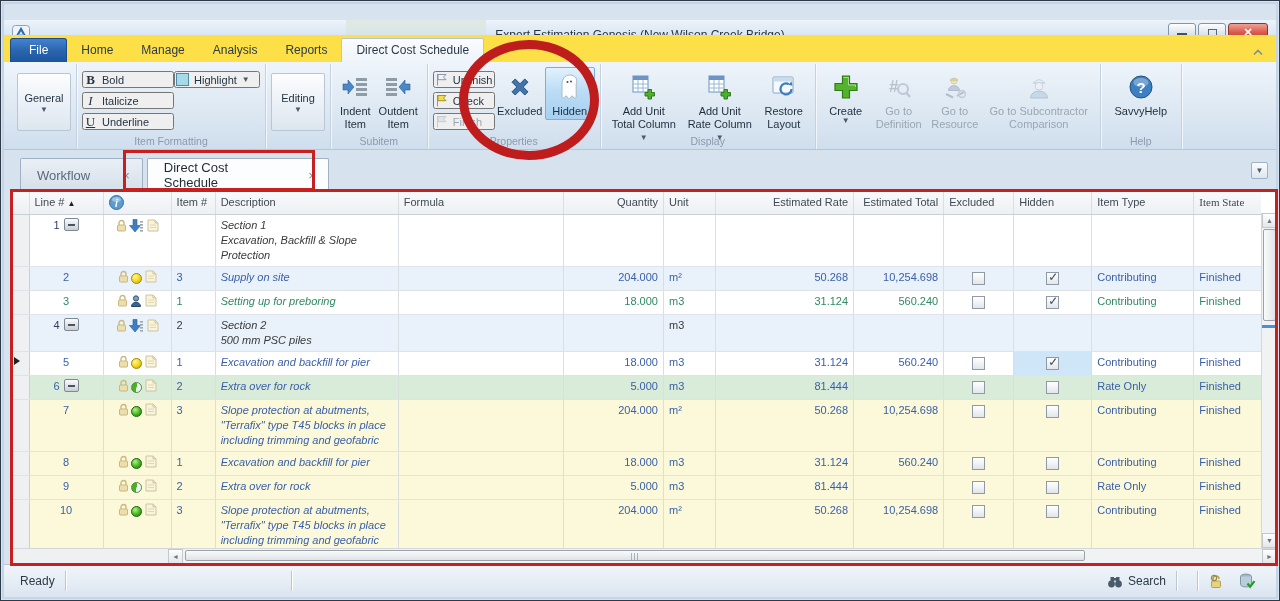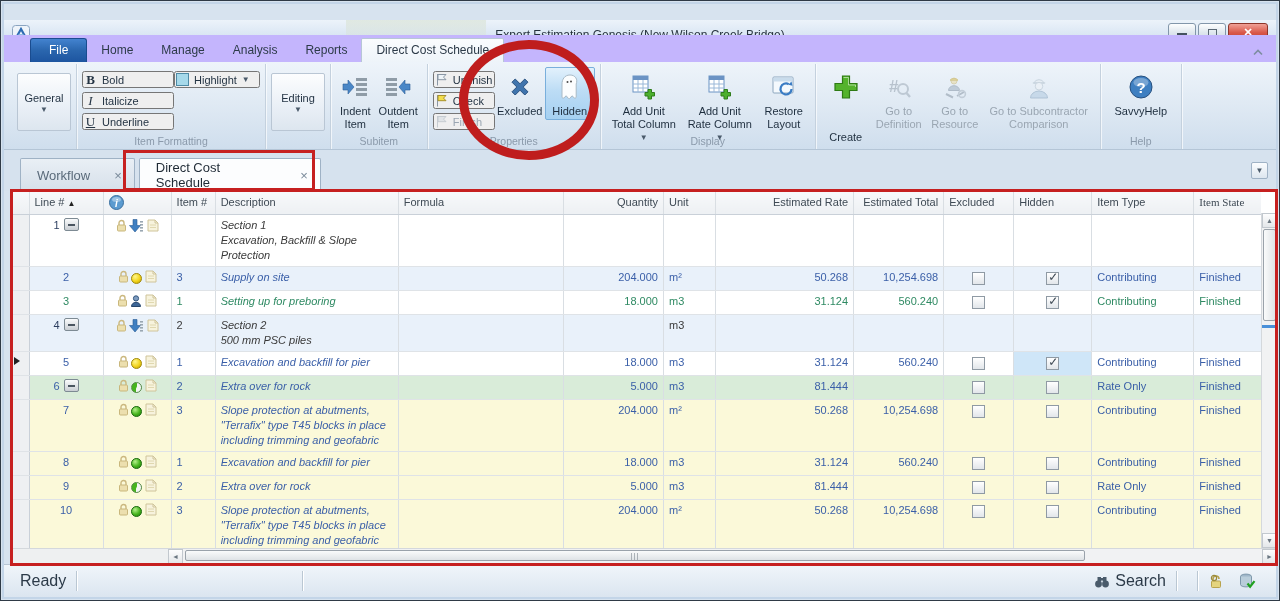--- a/index.html
+++ b/index.html
@@ -12,21 +12,21 @@
   #titlebar { top:16px; height:31px; background:linear-gradient(#ecf3fa,#d8e5f3 55%,#cbdcee); border-bottom:1px solid #c2d2e2; }
   #ctx-hl { position:absolute; left:342px; top:0; width:140px; height:31px; background:linear-gradient(rgba(214,224,206,.55),rgba(214,224,206,.1)); }
   #app-icon { position:absolute; left:8px; top:5px; }
   #title-text { position:absolute; left:0; right:0; top:8px; text-align:center; font-size:12px; color:#27333f; }
   .winbtns { position:absolute; right:8px; top:3px; display:flex; gap:2px; }
   .wbtn { width:28px; height:19px; border:1px solid #8296aa; border-radius:3px; background:linear-gradient(#fdfefe,#dfe7ee 50%,#cdd8e2); display:flex; align-items:center; justify-content:center; font-size:10px; color:#44525f; }
   .wbtn.close { width:40px; background:linear-gradient(#f0a196,#d9594a 50%,#c03a2b); border-color:#8d3529; color:#fff; font-weight:bold; font-size:11px; }
   .wbtn .maxbox { width:9px; height:7px; border:1.5px solid #5a6875; }
 
   
-  #rtabs { top:31px; height:27px; background:#c4b5fd; display:flex; align-items:flex-end; padding-left:26px; }
+  #rtabs { top:31px; height:27px; background:#fde047; display:flex; align-items:flex-end; padding-left:6px; }
   .rtab { padding:4px 14px 5px; font-size:12px; color:#2c3a48; }
   .rtab.file { background:linear-gradient(#4383cf,#2a66ae 50%,#1d55a0); color:#fff; border-radius:3px 3px 0 0; border:1px solid #1a4c8f; border-bottom:none; padding:4px 18px 5px; }
   .rtab.active { background:linear-gradient(#fafcfe,#eef4f9); border:1px solid #b7c6d6; border-bottom:none; border-radius:2px 2px 0 0; }
   #collapse-chev { position:absolute; right:12px; top:38px; }
 
   
   #ribbon { top:58px; height:88px; background:linear-gradient(#eef4fa,#dce7f2 60%,#cfdeed); border-bottom:1px solid #b4c5d6; display:flex; padding:2px 0 0 8px; }
   .rgroup { position:relative; padding:3px 5px 15px; border-right:1px solid #c4d1de; box-shadow:1px 0 0 rgba(255,255,255,.65); display:flex; align-items:flex-start; }
   .glabel { position:absolute; bottom:2px; left:0; right:0; text-align:center; font-size:10.5px; color:#8b9aab; }
   .bigbtn { display:flex; flex-direction:column; align-items:center; justify-content:flex-start; font-size:11px; line-height:12.5px; color:#1e2e3e; text-align:center; padding:3px 3px 1px; border:1px solid transparent; border-radius:2px; background:none; }
@@ -36,21 +36,21 @@
   .dropbox { width:54px; height:58px; margin-top:6px; border:1px solid #b9c6d4; border-radius:2px; background:linear-gradient(#fcfdfe,#e9eff6 60%,#dde6ef); display:flex; flex-direction:column; align-items:center; justify-content:center; gap:3px; font-size:11px; color:#243444; }
   .caret { font-size:8px; color:#4a5a6a; line-height:6px; }
   .smallcol { display:flex; flex-direction:column; gap:4px; padding-top:4px; }
   .smallbtn { display:flex; align-items:center; gap:5px; font-size:11px; color:#243444; height:17px; white-space:nowrap; }
   .smallbtn.disabled { color:#9aa6b2; }
   .glyph { font-family:"Liberation Serif", serif; font-size:13px; width:13px; text-align:center; }
   .hl-swatch { width:13px; height:13px; background:#a6d9ea; border:1px solid #4e8ba6; display:inline-block; }
 
   
   #dtabs { top:146px; height:41px; background:#d6e2ee; display:flex; align-items:flex-end; padding-left:16px; }
-  .dtab { height:33px; display:flex; align-items:center; gap:24px; padding:0 12px 0 16px; font-size:13px; border:1px solid #9fb2c5; border-bottom:none; border-radius:2px 2px 0 0; background:linear-gradient(#e9eff5,#d6e0ea); color:#5a6a7a; margin-right:4px; }
+  .dtab { height:33px; display:flex; align-items:center; gap:32px; padding:0 12px 0 16px; font-size:13px; border:1px solid #9fb2c5; border-bottom:none; border-radius:2px 2px 0 0; background:linear-gradient(#e9eff5,#d6e0ea); color:#5a6a7a; margin-right:4px; }
   .dtab.active { background:#fcfdfe; color:#1f2a35; width:182px; }
   .dtab .x { font-size:13px; color:#7a8violet violet:#7a8a9a; color:#7a8a9a; }
   #dtab-drop { position:absolute; right:8px; top:158px; width:17px; height:17px; border:1px solid #9fb2c5; background:linear-gradient(#fbfdfe,#dde6ef); font-size:8px; color:#4a5a6a; display:flex; align-items:center; justify-content:center; border-radius:2px; }
 
   
   #gridwrap { position:absolute; left:9px; top:187px; width:1264px; height:373px; background:#fff; }
   table { border-collapse:collapse; table-layout:fixed; width:1248px; font-size:11px; }
   th, td { border-right:1px solid #d9dee3; border-bottom:1px solid #dfe3e7; padding:3px 5px; line-height:15px; overflow:hidden; vertical-align:top; }
   th { background:linear-gradient(#f8f9fb,#edf0f3); color:#3f4a55; font-weight:normal; text-align:left; height:22px; border-bottom:1px solid #c9d0d8; white-space:nowrap; padding-top:4px; }
   th.num, td.num { text-align:right; }
@@ -80,21 +80,21 @@
   .varrow.bot { position:absolute; bottom:0; left:0; right:0; }
   #vthumb { position:absolute; top:16px; left:1px; width:13px; height:92px; border:1px solid #9aa2aa; border-radius:2px; background:linear-gradient(90deg,#fafbfb,#dfe3e6); }
   #vsplit { position:absolute; top:112px; left:0; width:16px; height:3px; background:#4a90d9; }
   #hscroll { position:absolute; left:155px; right:0; bottom:0; height:16px; background:#f1f2f3; border-top:1px solid #d4d8dc; display:flex; }
   #hgap { position:absolute; left:0; bottom:0; width:155px; height:16px; background:#eef0f1; border-top:1px solid #d4d8dc; }
   .harrow { width:15px; display:flex; align-items:center; justify-content:center; font-size:7px; color:#6a7680; background:linear-gradient(#fdfdfd,#e4e7ea); border:1px solid #c2c8ce; }
   #hthumb { width:900px; margin:1px 0 1px 2px; border:1px solid #9aa2aa; border-radius:2px; background:linear-gradient(#fafbfb,#dfe3e6); display:flex; align-items:center; justify-content:center; color:#8a939b; font-size:8px; letter-spacing:1px; }
   #htrack { flex:1; }
 
   
-  #statusbar { top:560px; height:33px; background:linear-gradient(#f0f5fa,#dbe5f0); border-top:1px solid #b8c6d4; display:flex; align-items:center; font-size:16px; color:#2c3a48; }
+  #statusbar { top:560px; height:33px; background:linear-gradient(#f0f5fa,#dbe5f0); border-top:1px solid #b8c6d4; display:flex; align-items:center; font-size:12px; color:#2c3a48; }
   .sep { width:1px; height:20px; background:#bac7d3; box-shadow:1px 0 0 #fff; margin:0 10px; }
   .sb-item { display:flex; align-items:center; gap:5px; }
   #sb-right { margin-left:auto; display:flex; align-items:center; padding-right:20px; }
   .msgcount { margin:0 8px 0 3px; }
 
   
   .anno { position:absolute; pointer-events:none; z-index:60; }
   #anno-circle { left:455px; top:36px; width:140px; height:120px; border:9px solid #bf1d1d; border-radius:50%; }
   #anno-tab { left:119px; top:146px; width:192px; height:41px; border:3px solid #c62020; }
   #anno-grid { left:6px; top:185px; width:1268px; height:377px; border:3px solid #c62020; }
@@ -298,21 +298,21 @@
                 <path d="M19.5 6.5 l1 4.2 -4.2-1" fill="#3a7cc4"></path>
               </svg>
         </span>
         <span>Restore</span>
             <span>Layout</span>
       </button>
       <div class="glabel">Display</div>
     </div>
 
     <div class="rgroup">
-      <button class="bigbtn" style="width:50px;gap:26px;">
+      <button class="bigbtn" style="width:50px;">
         <span class="bicon">
           <svg width="26" height="26">
                 <path d="M9.5 2 h7 v7.5 H24 v7 h-7.5 V24 h-7 v-7.5 H2 v-7 h7.5 z" fill="#54b32c" stroke="#2e7a14" stroke-width="1.2"></path>
                 <path d="M10.5 3.5 h5 v7.5 h7 v2" fill="none" stroke="rgba(255,255,255,.5)"></path>
               </svg>
         </span>
         <span>Create</span>
             <span class="caret">▼</span>
       </button>
       <button class="bigbtn disabled" style="width:56px;">

